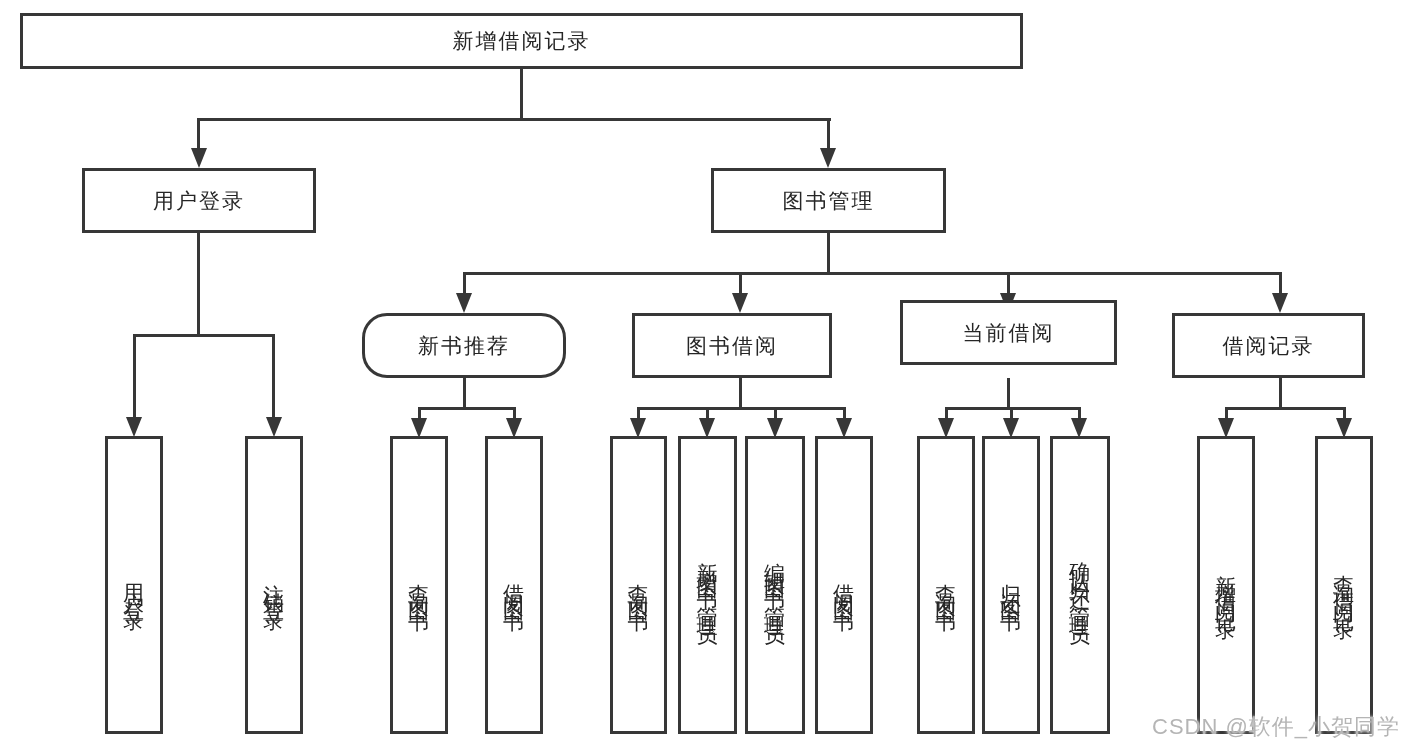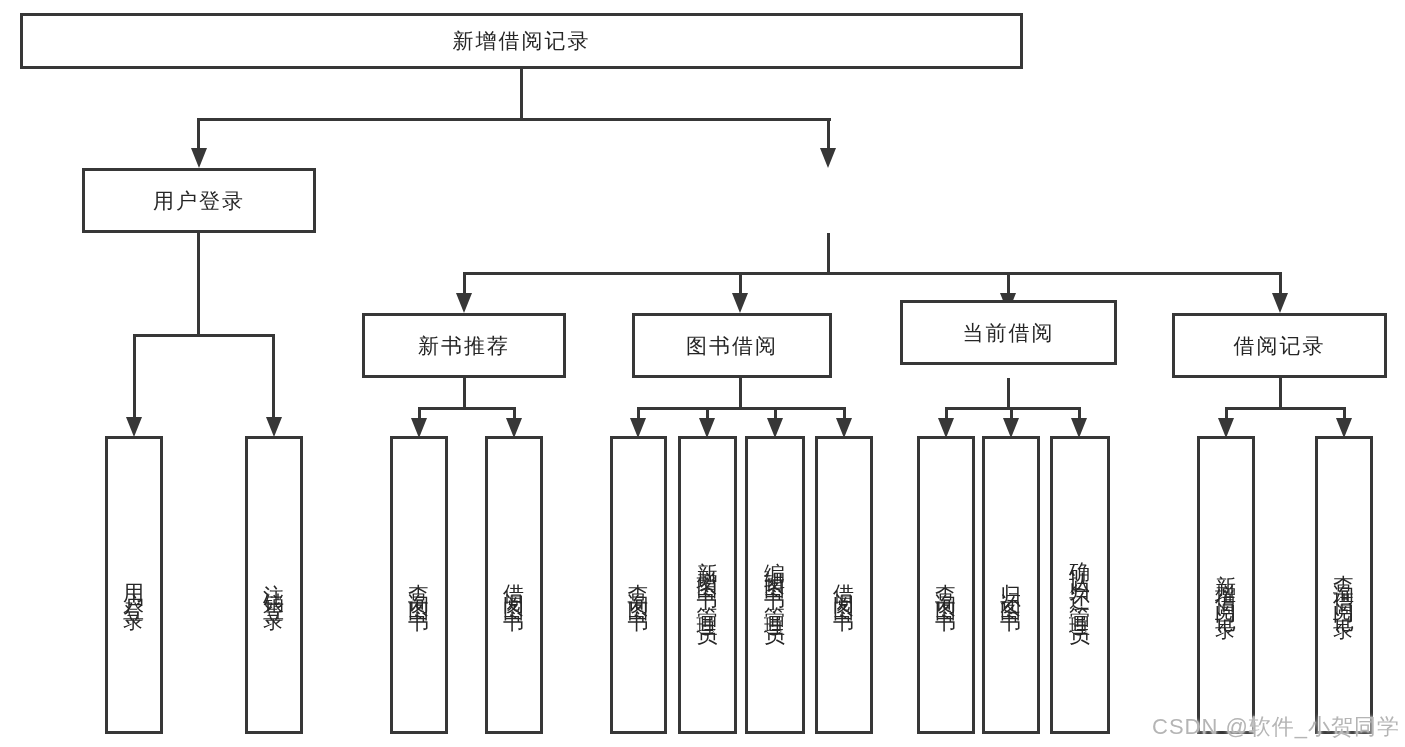--- a/index.html
+++ b/index.html
@@ -70,49 +70,52 @@
   <div class="line" style="left:520px;top:68px;width:3px;height:52px;"></div>
   <div class="line" style="left:197px;top:118px;width:634px;height:3px;"></div>
   <div class="line" style="left:197px;top:118px;width:3px;height:32px;"></div>
   <div class="arrow" style="left:191px;top:148px;"></div>
   <div class="line" style="left:827px;top:118px;width:3px;height:32px;"></div>
   <div class="arrow" style="left:820px;top:148px;"></div>
 
   <div class="node h-label" style="left:82px;top:168px;width:234px;height:65px;">
     <span>用户登录</span>
   </div>
+  <div class="node h-label" style="left:711px;top:168px;width:235px;height:65px;">
+    <span>图书管理</span>
+  </div>
 
   <div class="line" style="left:197px;top:233px;width:3px;height:103px;"></div>
   <div class="line" style="left:133px;top:334px;width:142px;height:3px;"></div>
   <div class="line" style="left:133px;top:334px;width:3px;height:86px;"></div>
   <div class="arrow" style="left:126px;top:417px;"></div>
   <div class="line" style="left:272px;top:334px;width:3px;height:86px;"></div>
   <div class="arrow" style="left:266px;top:417px;"></div>
 
   <div class="line" style="left:827px;top:233px;width:3px;height:41px;"></div>
   <div class="line" style="left:463px;top:272px;width:818px;height:3px;"></div>
   <div class="line" style="left:463px;top:272px;width:3px;height:25px;"></div>
   <div class="arrow" style="left:456px;top:293px;"></div>
   <div class="line" style="left:739px;top:272px;width:3px;height:25px;"></div>
   <div class="arrow" style="left:732px;top:293px;"></div>
   <div class="line" style="left:1007px;top:272px;width:3px;height:25px;"></div>
   <div class="arrow" style="left:1000px;top:293px;"></div>
   <div class="line" style="left:1279px;top:272px;width:3px;height:25px;"></div>
   <div class="arrow" style="left:1272px;top:293px;"></div>
 
-  <div class="node h-label" style="left:362px;top:313px;width:204px;height:65px;">
+  <div class="node h-label" style="left:362px;top:313px;width:204px;height:65px;border-radius:25px;">
     <span>新书推荐</span>
   </div>
   <div class="node h-label" style="left:632px;top:313px;width:200px;height:65px;">
     <span>图书借阅</span>
   </div>
   <div class="node h-label" style="left:900px;top:300px;width:217px;height:65px;">
     <span>当前借阅</span>
   </div>
-  <div class="node h-label" style="left:1172px;top:313px;width:215px;height:65px;">
+  <div class="node h-label" style="left:1172px;top:313px;width:193px;height:65px;">
     <span>借阅记录</span>
   </div>
 
   <div class="line" style="left:463px;top:378px;width:3px;height:32px;"></div>
   <div class="line" style="left:418px;top:407px;width:98px;height:3px;"></div>
   <div class="line" style="left:418px;top:407px;width:3px;height:13px;"></div>
   <div class="arrow" style="left:411px;top:418px;"></div>
   <div class="line" style="left:513px;top:407px;width:3px;height:13px;"></div>
   <div class="arrow" style="left:506px;top:418px;"></div>
 

